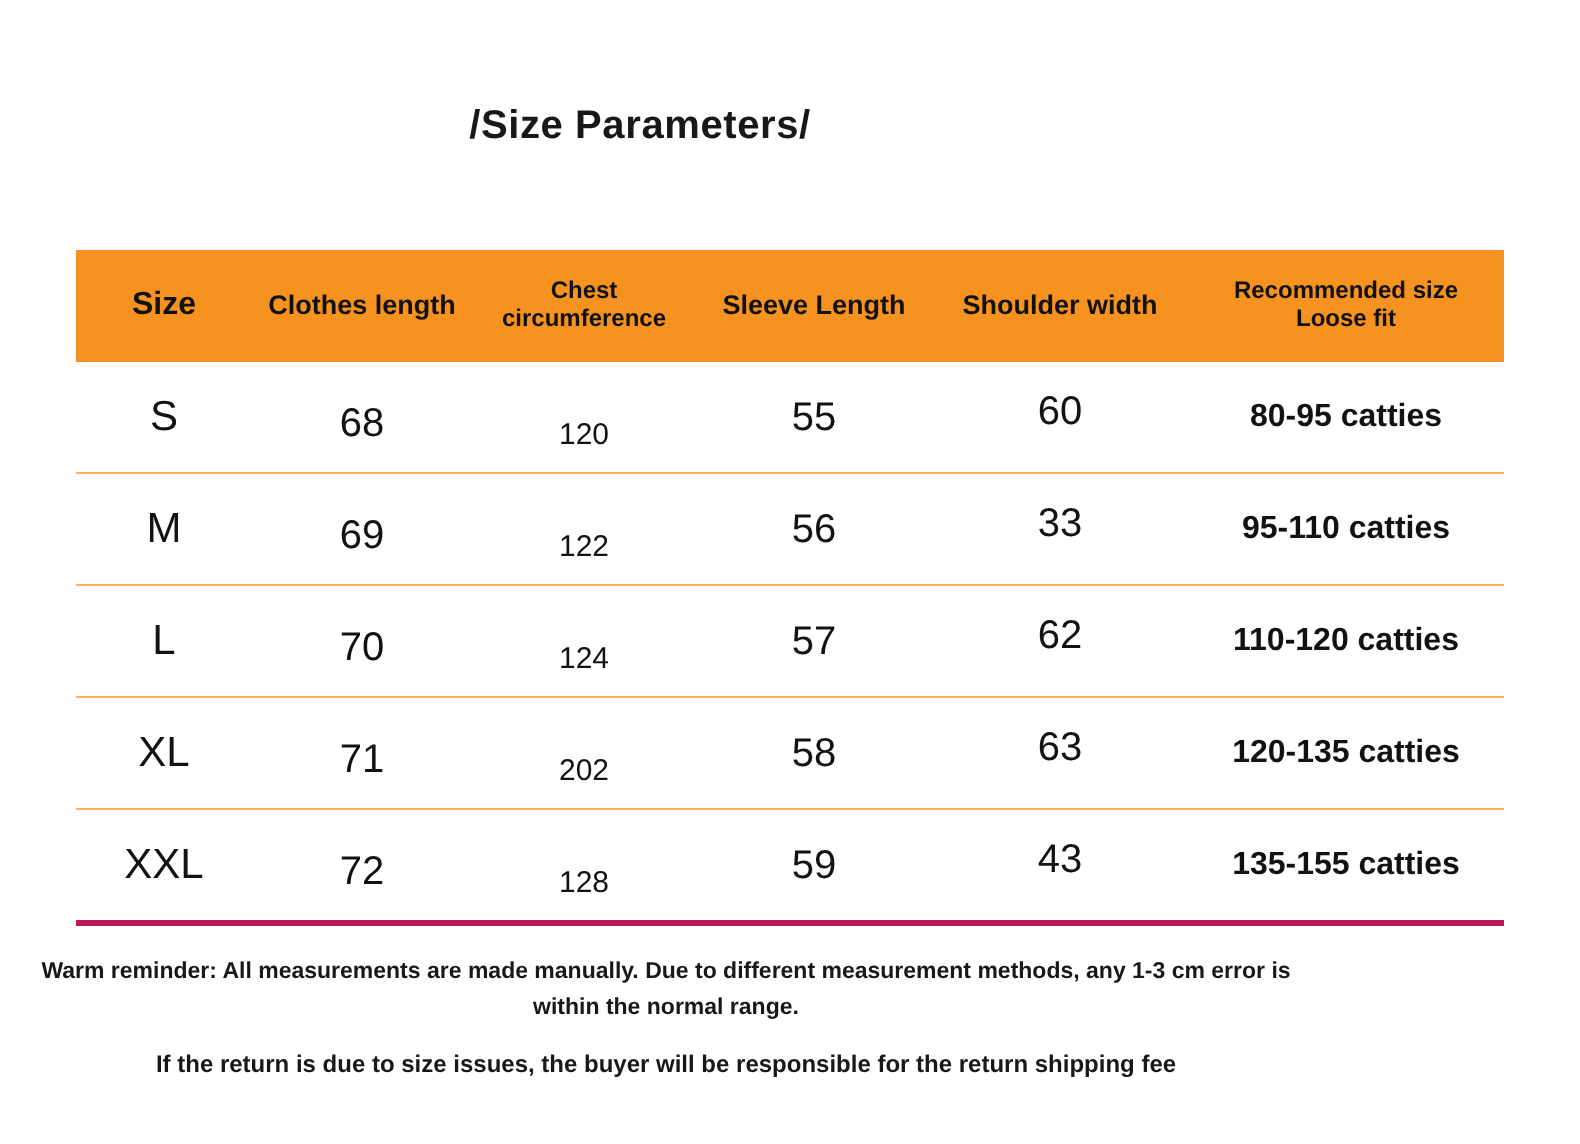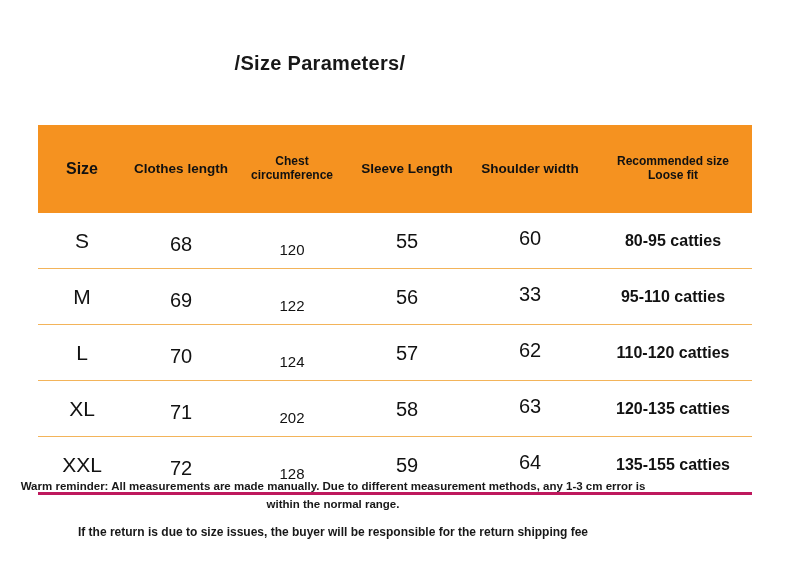--- a/index.html
+++ b/index.html
@@ -41,21 +41,21 @@
     border-collapse: collapse;
     width: 714px;
     table-layout: fixed;
   }
   table.size-table thead th {
     background: #f59220;
     color: #111111;
     font-size: 13.5px;
     font-weight: bold;
     height: 48px;
-    padding: 20px 6px;
+    padding: 4px 6px;
     text-align: center;
     vertical-align: middle;
     line-height: 1.15;
     border: none;
   }
   table.size-table thead th.col-size {
     font-size: 16px;
   }
   table.size-table thead th.col-chest,
   table.size-table thead th.col-rec {
@@ -173,21 +173,21 @@
           <td class="c-chest">202</td>
           <td class="c-sleeve">58</td>
           <td class="c-shoulder">63</td>
           <td class="c-rec">120-135 catties</td>
         </tr>
         <tr>
           <td class="c-size">XXL</td>
           <td class="c-len">72</td>
           <td class="c-chest">128</td>
           <td class="c-sleeve">59</td>
-          <td class="c-shoulder">64</td>
+          <td class="c-shoulder">43</td>
           <td class="c-rec">135-155 catties</td>
         </tr>
       </tbody>
     </table>
   </div>
 
   <div class="notes">
     <span class="ln">Warm reminder: All measurements are made manually. Due to different measurement methods, any 1-3 cm error is</span>
     <span class="ln">within the normal range.</span>
     <span class="ln line2">If the return is due to size issues, the buyer will be responsible for the return shipping fee</span>

